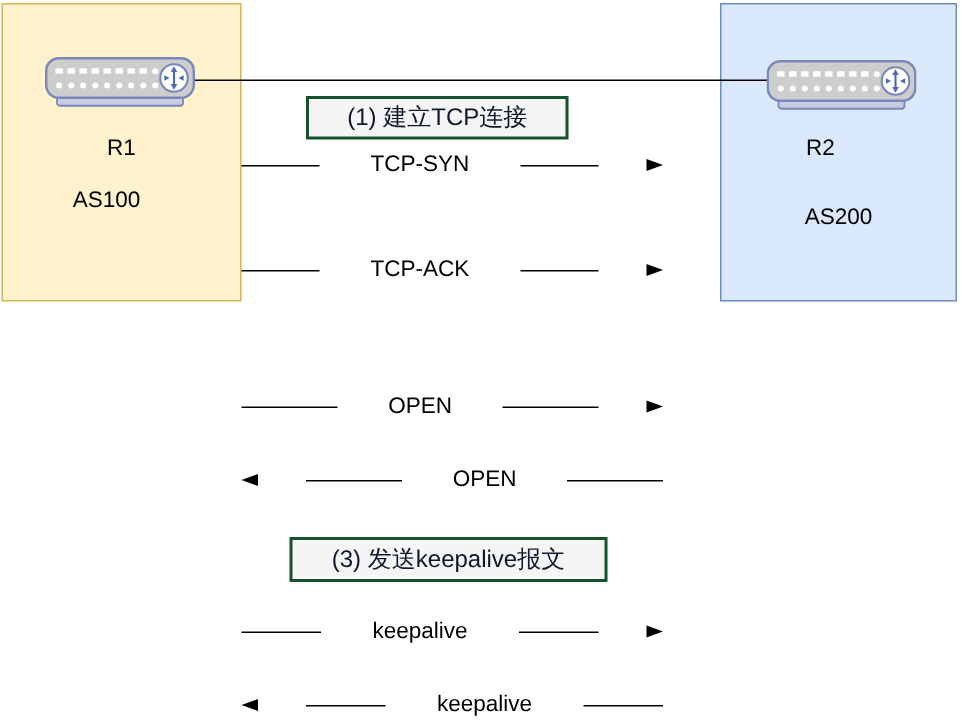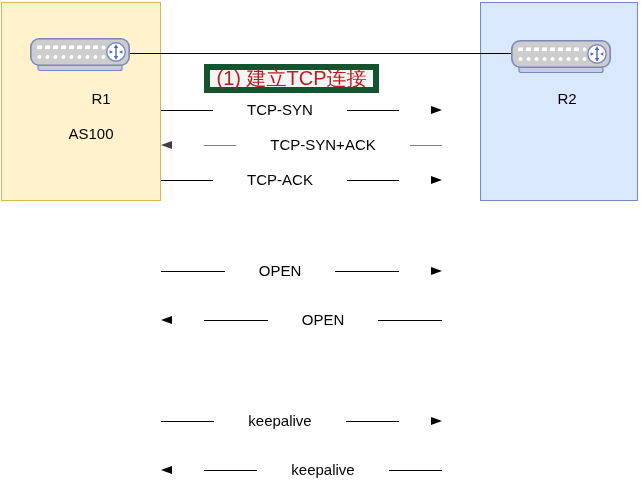--- a/index.html
+++ b/index.html
@@ -5,37 +5,37 @@
   html,body{margin:0;padding:0;background:#ffffff;}
   #canvas{
     position:relative;width:641px;height:483px;background:#ffffff;
     font-family:"Liberation Sans","DejaVu Sans",sans-serif;overflow:hidden;
   }
   
   .node-box{position:absolute;box-sizing:border-box;}
   #node-r1{left:1px;top:2px;width:160px;height:199px;background:#fff2cc;border:1px solid #d6b656;}
   #node-r2{left:480px;top:2px;width:158px;height:199px;background:#dae8fc;border:1px solid #6c8ebf;}
   .node-name,.node-as{
-    position:absolute;text-align:center;font-size:15px;color:#000;line-height:16px;padding-left:20px;
+    position:absolute;text-align:center;font-size:15px;color:#000;line-height:16px;
   }
   #r1-name{left:1px;top:91px;width:160px;}
   #r1-as{left:1px;top:126px;width:140px;}
   #r2-name{left:480px;top:91px;width:134px;}
   #r2-as{left:480px;top:137px;width:158px;}
   
   .router-svg{position:absolute;width:100px;height:34px;}
   #router-r1{left:30px;top:38px;}
   #router-r2{left:511px;top:40px;}
   
   #peer-link{position:absolute;left:128px;top:53px;width:385px;height:0;border-top:1.5px solid #000;}
   
   .step-box{
-    position:absolute;box-sizing:border-box;background:#f5f5f5;border:6px solid #14532d;
+    position:absolute;box-sizing:border-box;background:#f5f5f5;border:2px solid #14532d;
     display:flex;align-items:center;justify-content:center;
-    font-size:20px;color:#b91c1c;white-space:nowrap;
+    font-size:16px;color:#0f172a;white-space:nowrap;
   }
   #step-1{left:204px;top:64px;width:175px;height:29px;}
   #step-2{left:198px;top:211px;width:183px;height:29px;}
   #step-3{left:193px;top:358px;width:212px;height:30px;}
   
   .msg-row{
     position:absolute;left:161px;width:281px;height:18px;
     display:flex;align-items:center;gap:32px;
   }
   .msg-row .seg{flex:1 1 auto;height:0;border-top:1.8px solid #000;}
@@ -127,38 +127,36 @@
       <path d="M86 6.2 l-2.2 3.8 h4.4 z" stroke="none"></path>
       <path d="M86 21.8 l-2.2 -3.8 h4.4 z" stroke="none"></path>
       <path d="M79.6 12.2 l3.4 1.8 -3.4 1.8 z" stroke="none"></path>
       <path d="M92.4 12.2 l-3.4 1.8 3.4 1.8 z" stroke="none"></path>
     </g>
   </svg>
 
   <div id="r1-name" class="node-name">R1</div>
   <div id="r1-as" class="node-as">AS100</div>
   <div id="r2-name" class="node-name">R2</div>
+  <div id="r2-as" class="node-as">AS200</div>
 
   <div id="step-1" class="step-box">
     <span>(1) 建立TCP连接</span>
+  </div>
+  <div id="step-3" class="step-box">
+    <span>(3) 发送keepalive报文</span>
   </div>
 
   <div id="msg-1" class="msg-row">
     <div class="seg"></div>
     <div class="msg-text">TCP-SYN</div>
     <div class="seg"></div>
     <div class="head head-right"></div>
   </div>
 
-  <div id="msg-2" class="msg-row gray">
-    <div class="head head-left"></div>
-    <div class="seg"></div>
-    <div class="msg-text">TCP-SYN+ACK</div>
-    <div class="seg"></div>
-  </div>
 
   <div id="msg-3" class="msg-row">
     <div class="seg"></div>
     <div class="msg-text">TCP-ACK</div>
     <div class="seg"></div>
     <div class="head head-right"></div>
   </div>
 
   <div id="msg-4" class="msg-row">
     <div class="seg"></div>

